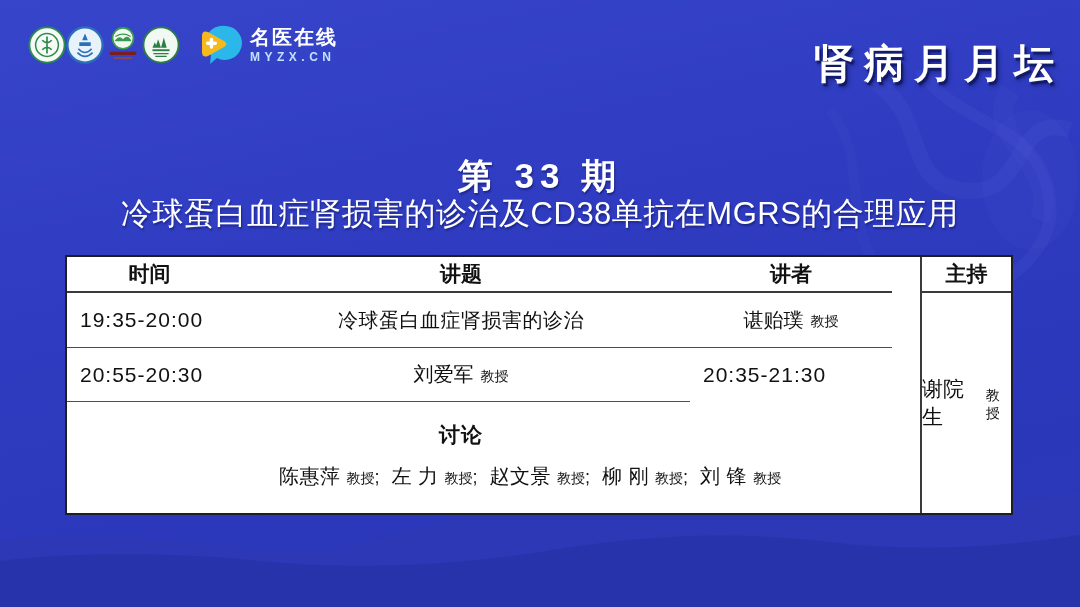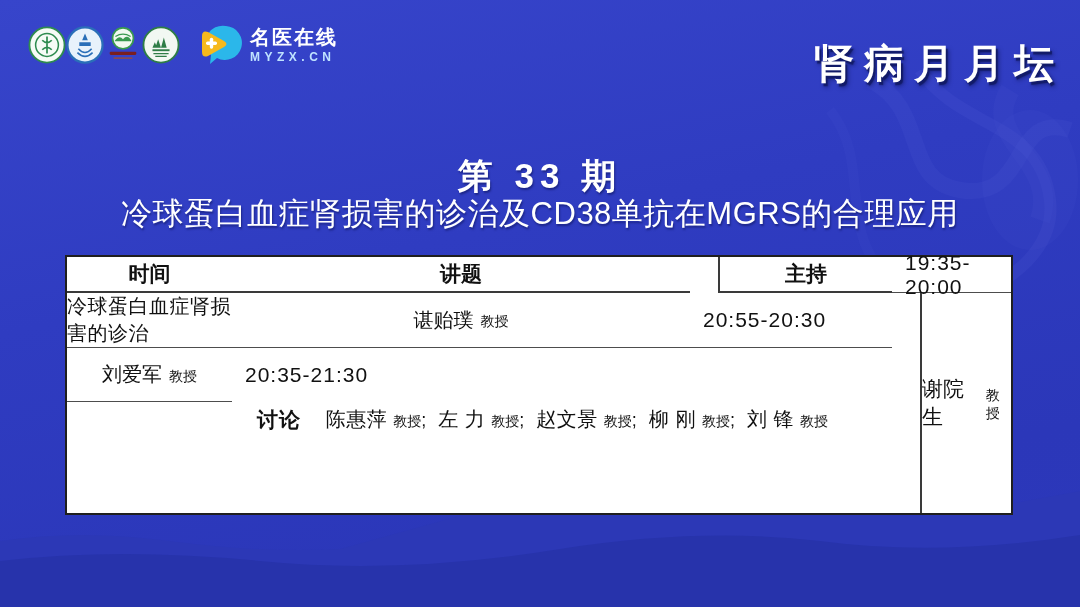--- a/index.html
+++ b/index.html
@@ -47,21 +47,21 @@
   }
   .cell{display:flex;align-items:center;justify-content:center;box-sizing:border-box;}
   .hcell{font-weight:bold;font-size:21px;border-bottom:2px solid #3a3a3a;}
   .host-col{border-left:2px solid #3a3a3a;margin-left:28px;}
   .rowline{border-bottom:1px solid #4d4d4d;}
   .time-cell{justify-content:flex-start;padding-left:13px;font-size:21px;letter-spacing:1px;}
   .topic-cell{font-size:20px;letter-spacing:.5px;}
   .speaker-cell{font-size:20px;}
   .prof{font-size:14px;margin-left:7px;position:relative;top:2px;}
   .disc-cell{
-    grid-area:4/2/5/4;display:flex;flex-direction:row;justify-content:space-evenly;
+    grid-area:4/2/5/4;display:flex;flex-direction:column;justify-content:space-evenly;
     padding:4px 0 8px 0;
   }
   .disc-label-wrap{width:458px;text-align:center;font-weight:bold;font-size:21px;letter-spacing:1px;}
   .disc-panel{display:flex;justify-content:center;align-items:baseline;font-size:20px;padding-right:64px;white-space:nowrap;}
   .panel-name{letter-spacing:.5px;}
   .panel-prof{font-size:14px;margin-left:6px;}
   .panel-sep{font-size:18px;margin-right:12px;}
   .host-cell{grid-area:2/4/5/5;font-size:21px;}
 </style>
 </head>
@@ -122,20 +122,21 @@
   </div>
 
   <div class="forum-title">肾病月月坛</div>
 
   <div class="episode">第 33 期</div>
   <div class="subtitle">冷球蛋白血症肾损害的诊治及CD38单抗在MGRS的合理应用</div>
 
   <div class="sched">
     <div class="cell hcell">时间</div>
     <div class="cell hcell">讲题</div>
+    <div class="cell hcell">讲者</div>
     <div class="cell hcell host-col">主持</div>
 
     <div class="cell time-cell rowline">19:35-20:00</div>
     <div class="cell topic-cell rowline">冷球蛋白血症肾损害的诊治</div>
     <div class="cell speaker-cell rowline">
       <span>谌贻璞</span>
       <span class="prof">教授</span>
     </div>
 
     <div class="cell host-cell host-col">

